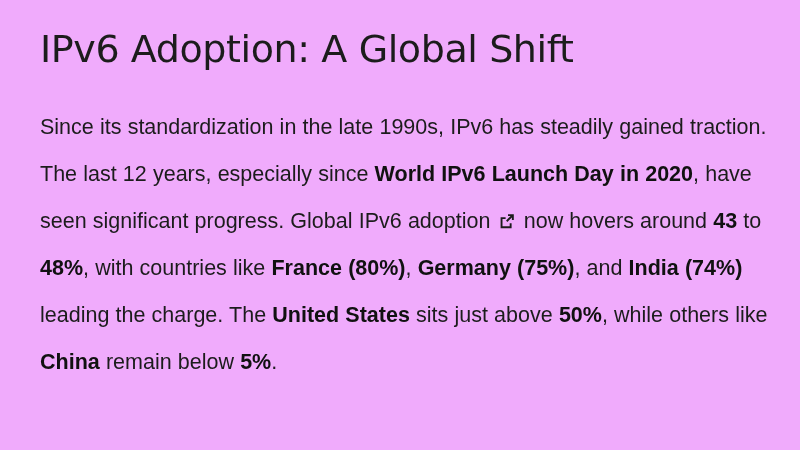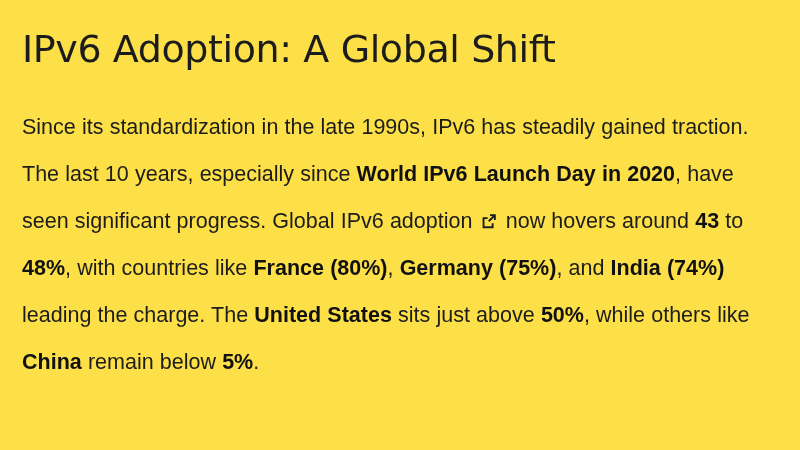--- a/index.html
+++ b/index.html
@@ -12,22 +12,22 @@
     background: #ffffff;
     font-family: "Liberation Sans", "DejaVu Sans", sans-serif;
     color: #1a1a1a;
     overflow: hidden;
   }
 
   .article {
     box-sizing: border-box;
     width: 800px;
     height: 450px;
-    padding: 24px 24px 0 22px;
-    background: #fde047;
+    padding: 24px 24px 0 40px;
+    background: #f0abfc;
   }
 
   .article-title {
     margin: 0;
     padding: 0;
     font-family: "DejaVu Sans", "Liberation Sans", sans-serif;
     font-size: 38px;
     font-weight: 400;
     line-height: 50px;
     letter-spacing: -0.4px;
@@ -70,18 +70,18 @@
     height: 16px;
   }
 </style>
 </head>
 <body>
 
 <div class="article">
 
   <h1 class="article-title">IPv6 Adoption: A Global Shift</h1>
 
-  <p class="article-body"><span>Since its standardization in the late 1990s, IPv6 has steadily gained traction. The last 10 years, especially since </span><b class="strong">World IPv6 Launch Day in 2020</b><span>, have seen significant progress. Global IPv6 adoption </span><span class="ext-link-icon"><svg viewBox="0 0 16 16" aria-hidden="true">
+  <p class="article-body"><span>Since its standardization in the late 1990s, IPv6 has steadily gained traction. The last 12 years, especially since </span><b class="strong">World IPv6 Launch Day in 2020</b><span>, have seen significant progress. Global IPv6 adoption </span><span class="ext-link-icon"><svg viewBox="0 0 16 16" aria-hidden="true">
           <path d="M1.6 4.2 h5.0 v1.9 h-3.1 v7.2 h7.2 v-3.1 h1.9 v5.0 h-11.0 z" fill="#1c1c1c"></path>
           <path d="M9.0 1.2 h5.8 v5.8 h-1.9 v-2.6 l-4.5 4.5 -1.35 -1.35 4.5 -4.5 h-2.55 z" fill="#1c1c1c"></path>
         </svg></span><span> now hovers around </span><b class="strong">43</b><span> to </span><b class="strong">48%</b><span>, with countries like </span><b class="strong">France (80%)</b><span>, </span><b class="strong">Germany (75%)</b><span>, and </span><b class="strong">India (74%)</b><span> leading the charge. The </span><b class="strong">United States</b><span> sits just above </span><b class="strong">50%</b><span>, while others like </span><b class="strong">China</b><span> remain below </span><b class="strong">5%</b><span>.</span></p>
 
 </div>
 
 </body></html>

